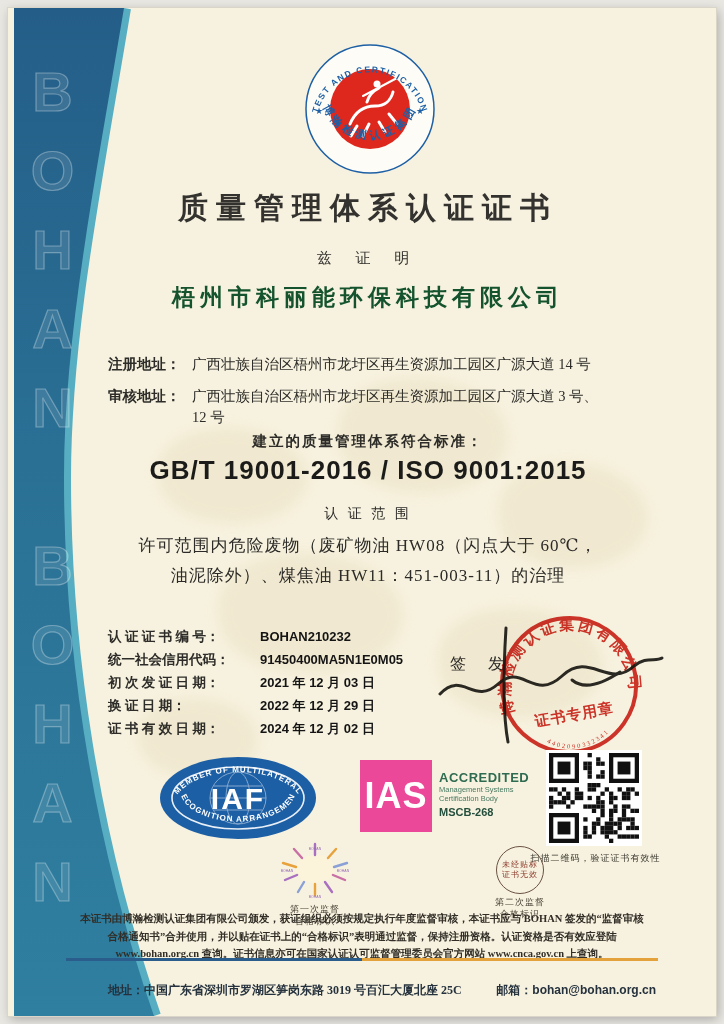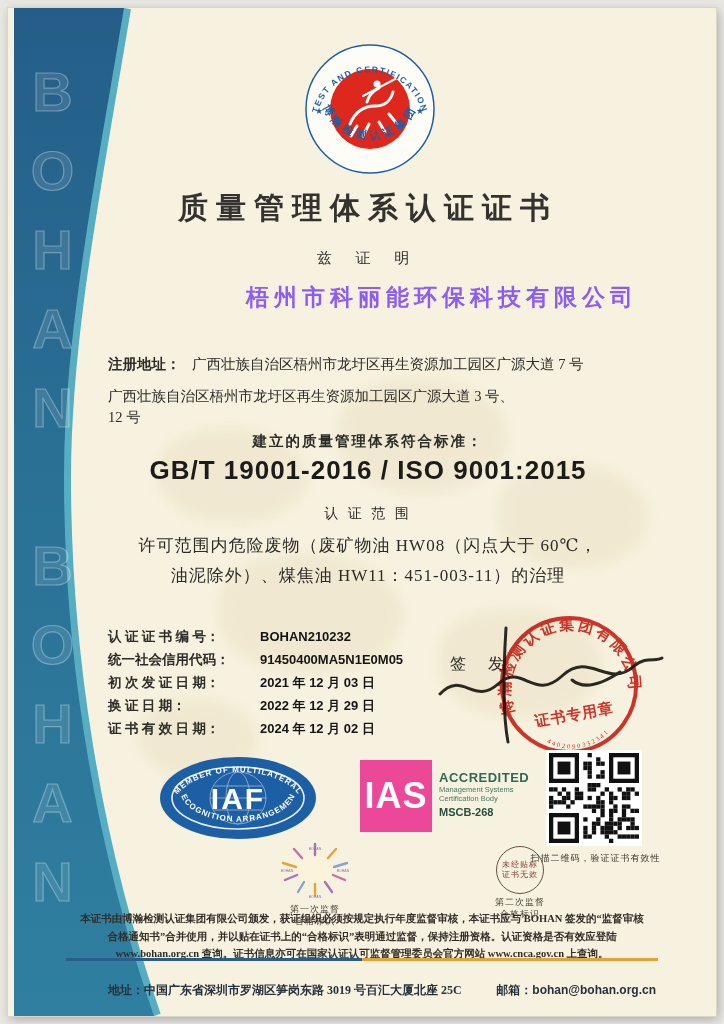--- a/index.html
+++ b/index.html
@@ -23,21 +23,21 @@
     font-family:"Liberation Sans","DejaVu Sans",sans-serif;font-weight:bold;
     font-size:56px;letter-spacing:16px;line-height:1;
     color:rgba(255,255,255,0.10);
     -webkit-text-stroke:1.2px rgba(255,255,255,0.30);
     pointer-events:none;
   }
   .abs{position:absolute;}
   .ctr{left:90px;width:540px;text-align:center;}
   .title{top:180px;font-size:30px;font-weight:600;letter-spacing:8px;color:#33322e;}
   .certify{top:241px;font-size:15px;letter-spacing:10px;color:#33322e;}
-  .company{top:274px;font-size:23px;font-weight:600;letter-spacing:5px;color:#8b5cf6;text-align:right;}
+  .company{top:274px;font-size:23px;font-weight:600;letter-spacing:5px;color:#14532d;}
   .addr-block{left:100px;top:346px;width:548px;font-size:14.5px;color:#2d2c28;line-height:21px;}
   .addr-row{display:flex;margin-bottom:11px;justify-content:flex-end;}
   .addr-label{flex:0 0 84px;font-weight:600;}
   .addr-val{flex:1;}
   .std-intro{top:424px;font-size:14.5px;font-weight:600;letter-spacing:2px;color:#2d2c28;}
   .standard{top:447px;font-size:26px;font-weight:bold;font-family:"Liberation Sans","DejaVu Sans",sans-serif;color:#1b1b19;letter-spacing:1px;}
   .scope-label{top:497px;font-size:14px;letter-spacing:3px;color:#2d2c28;}
   .scope1{top:526px;font-size:17px;color:#2c2b27;letter-spacing:1px;}
   .scope2{top:556px;font-size:17px;color:#2c2b27;letter-spacing:1px;}
   .fields{left:100px;top:620px;width:330px;}
@@ -129,23 +129,24 @@
     <text x="111" y="70" font-size="9" fill="#1d5fa5">★</text>
   </svg>
 
   <div class="abs ctr title">质量管理体系认证证书</div>
   <div class="abs ctr certify">兹 证 明</div>
   <div class="abs ctr company">梧州市科丽能环保科技有限公司</div>
 
   <div class="abs addr-block">
     <div class="addr-row">
       <span class="addr-label">注册地址：</span>
-      <span class="addr-val">广西壮族自治区梧州市龙圩区再生资源加工园区广源大道 7 号</span>
+      <span class="addr-val">广西壮族自治区梧州市龙圩区再生资源加工园区广源大道 14 号</span>
     </div>
     <div class="addr-row" style="margin-bottom:0;">
+      <span class="addr-label">审核地址：</span>
       <span class="addr-val">
         <span>广西壮族自治区梧州市龙圩区再生资源加工园区广源大道 3 号、</span><br>
         <span>12 号</span>
       </span>
     </div>
   </div>
 
   <div class="abs ctr std-intro">建立的质量管理体系符合标准：</div>
   <div class="abs ctr standard">GB/T 19001-2016 / ISO 9001:2015</div>
   <div class="abs ctr scope-label">认 证 范 围</div>

